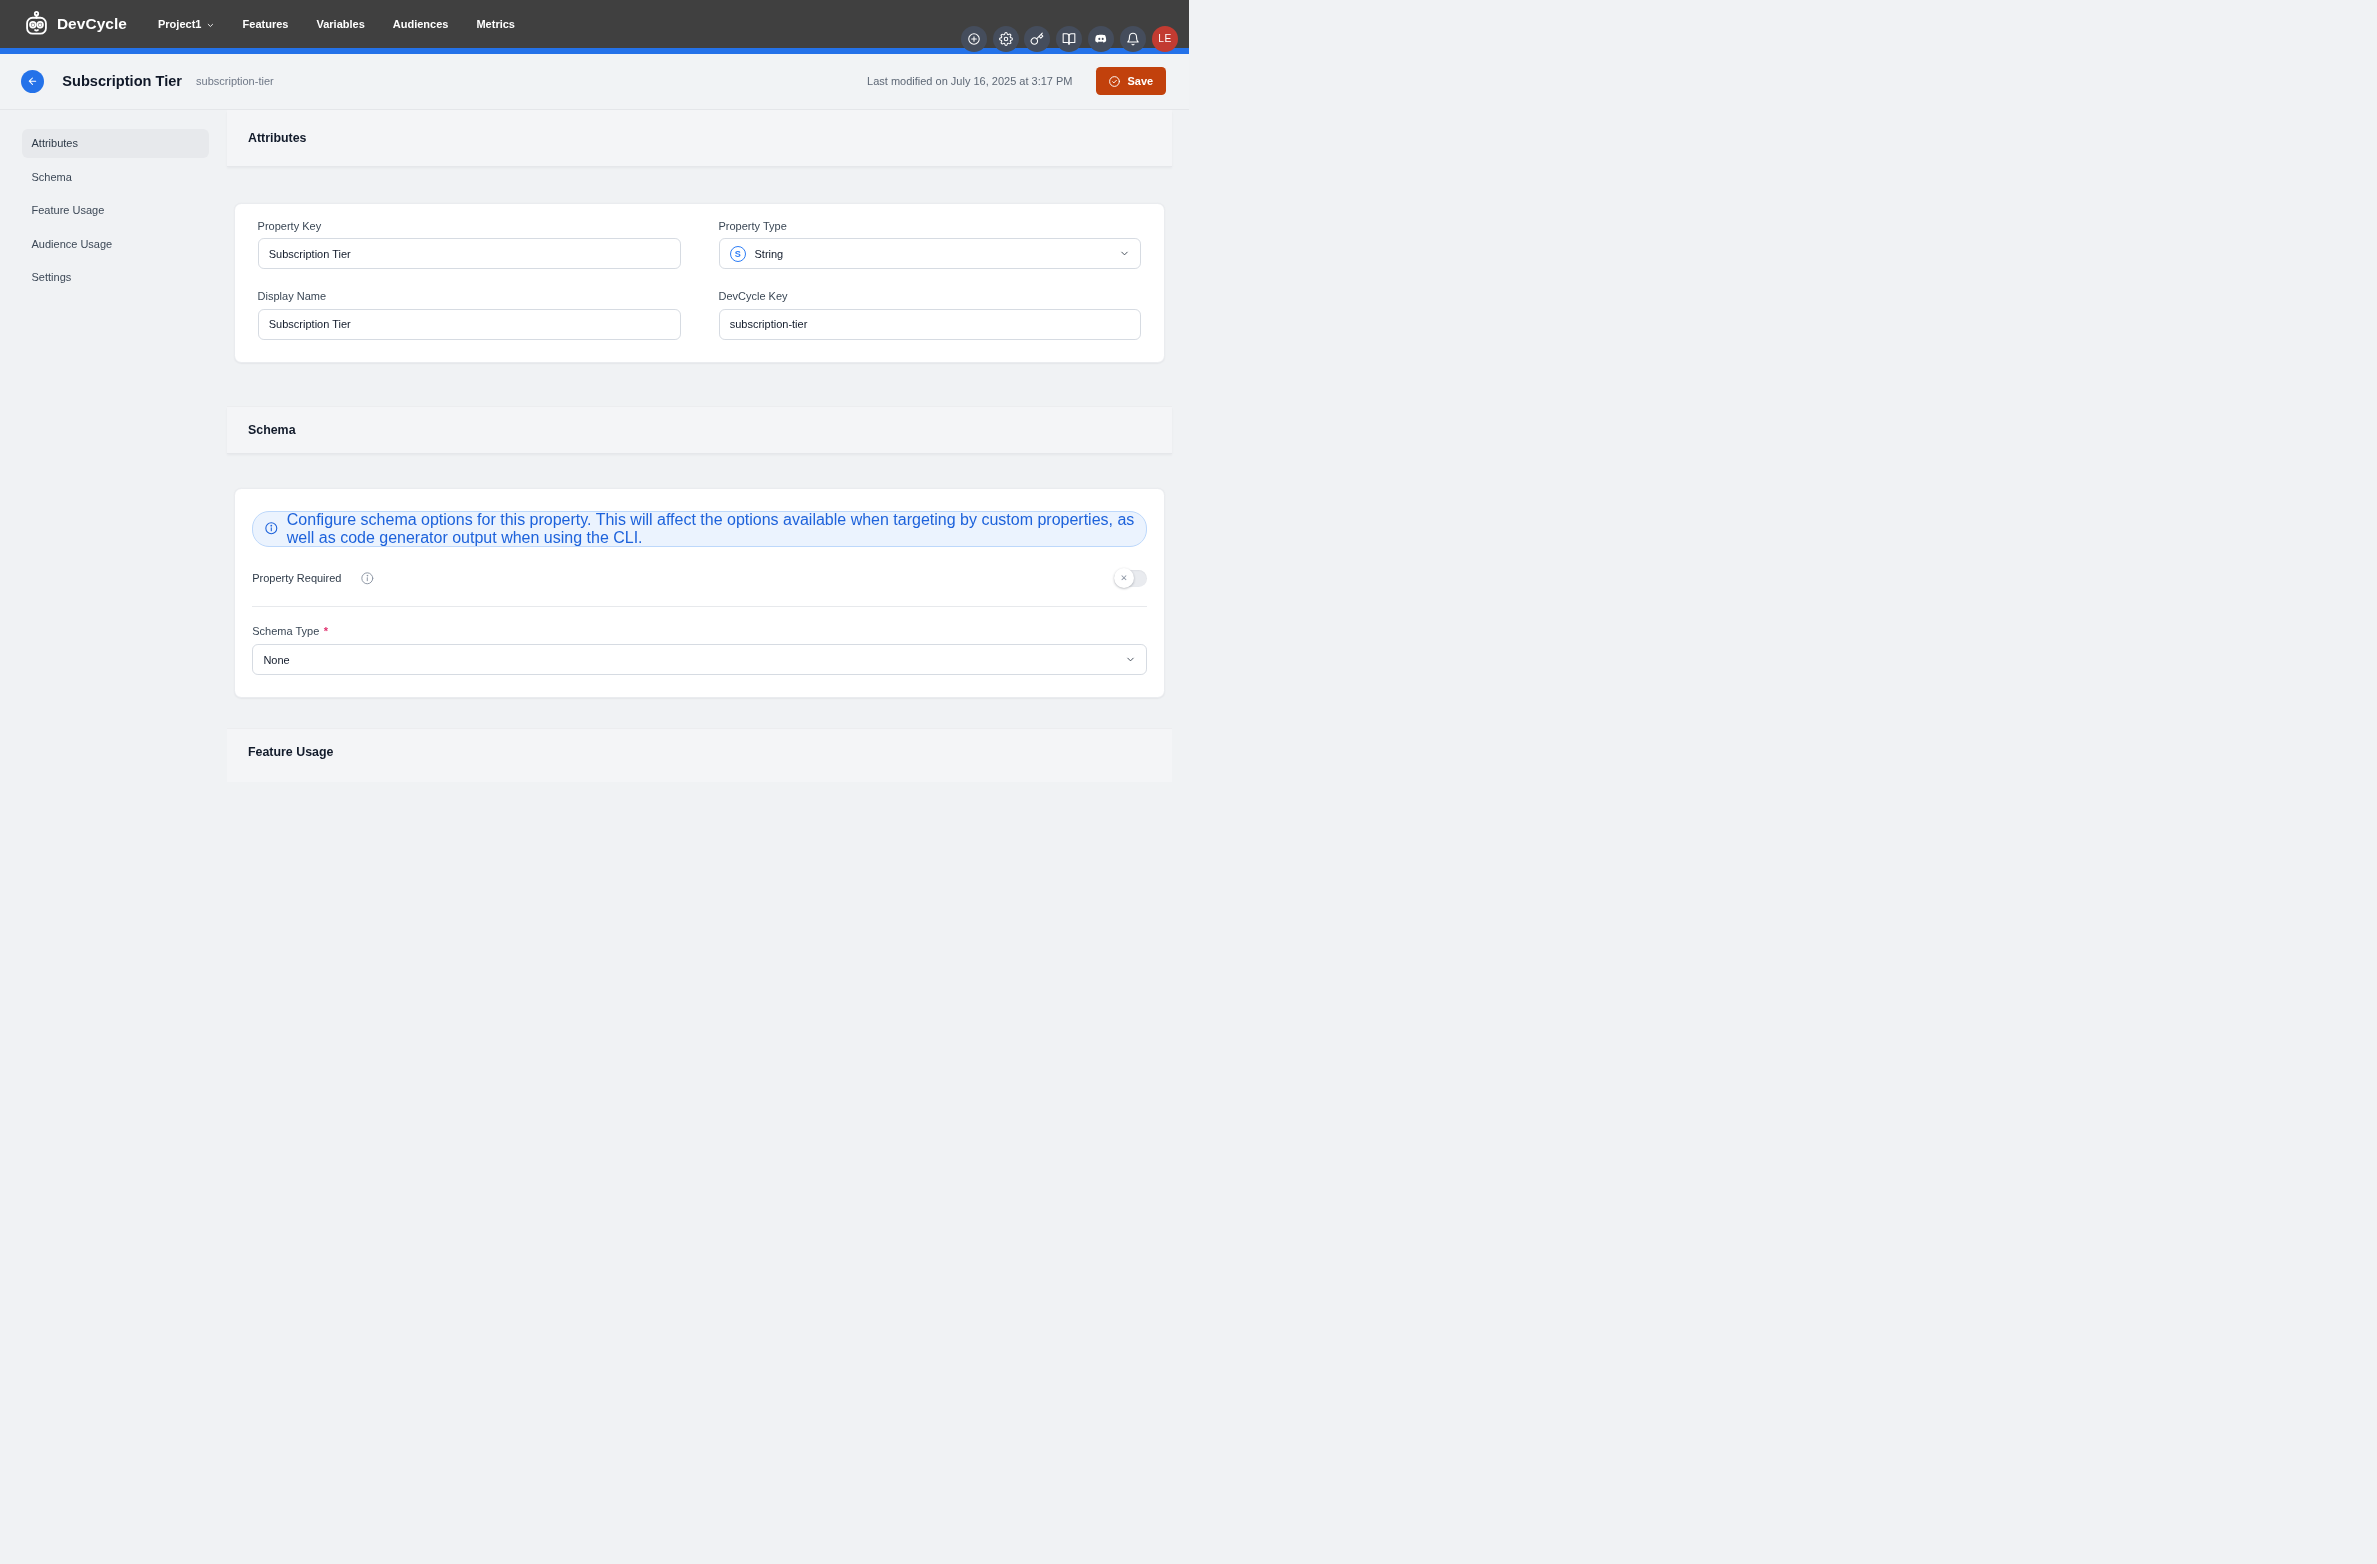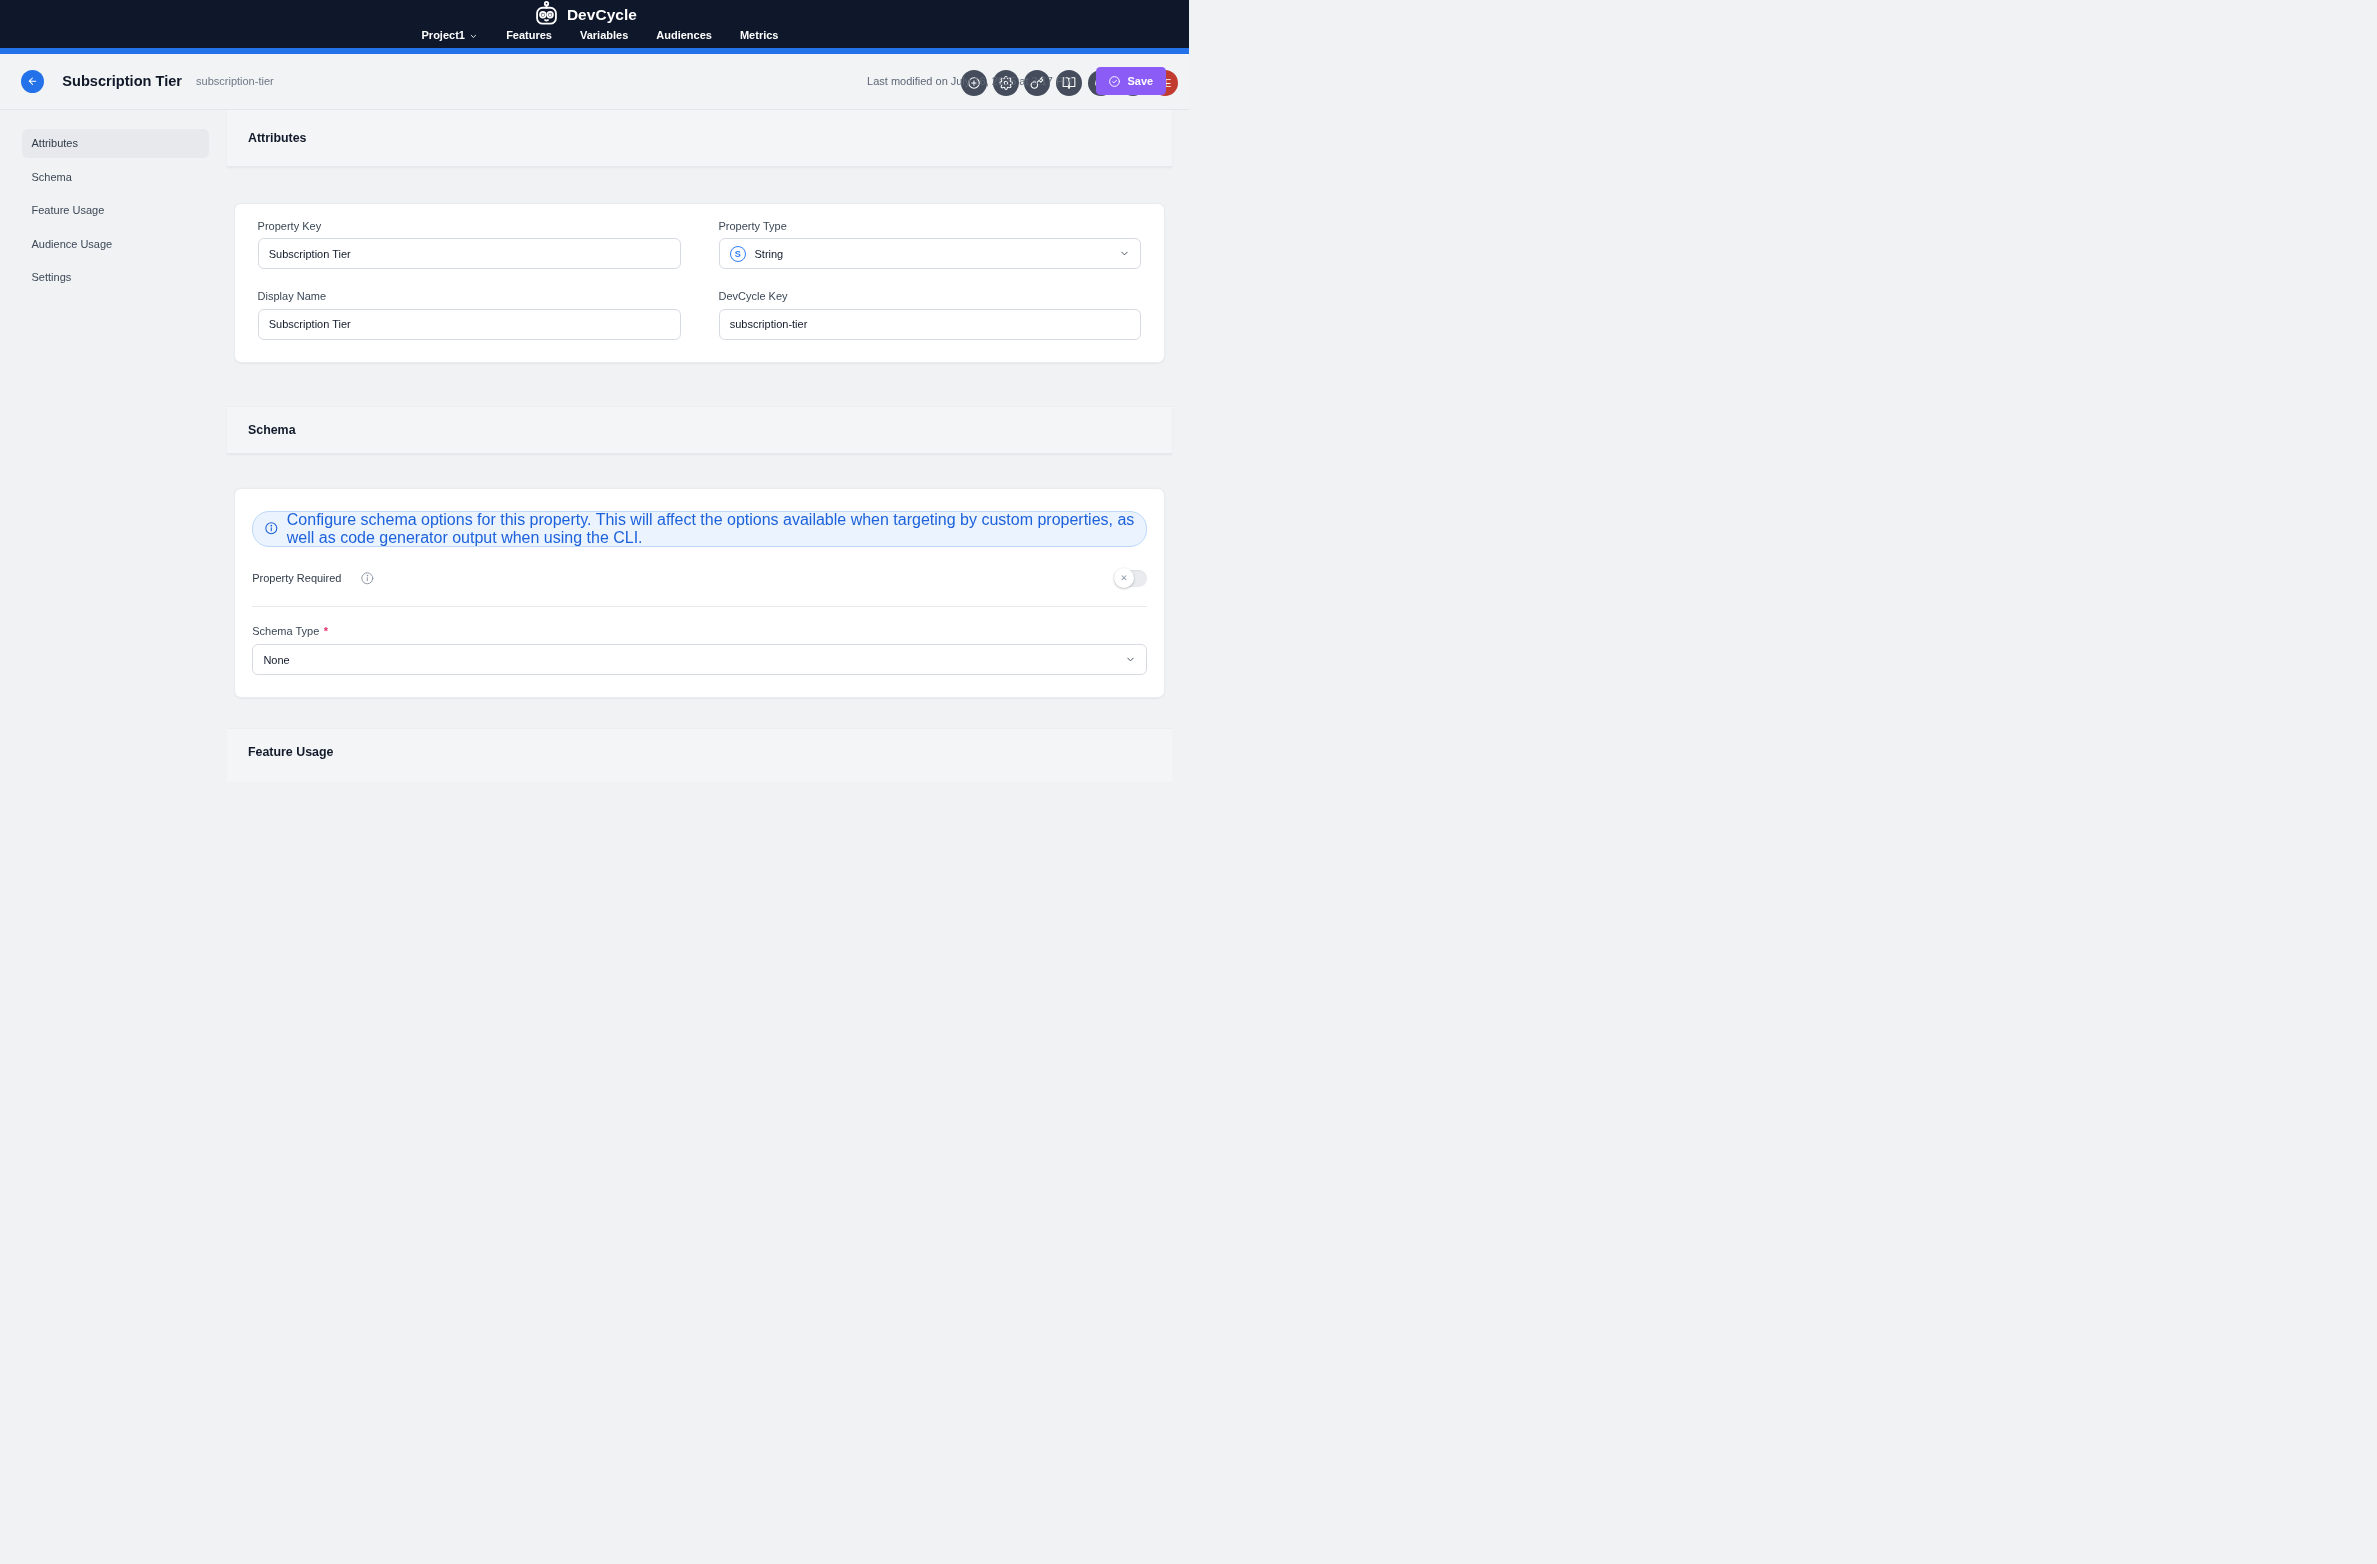--- a/index.html
+++ b/index.html
@@ -4,21 +4,21 @@
 <style>
   * { box-sizing: border-box; }
   html,body { margin:0; padding:0; overflow:hidden; }
   body {
     width:1189px; height:782px;
     font-family:"Liberation Sans","DejaVu Sans",sans-serif;
     background:#F0F2F4; color:#121B2B;
   }
 
   
-  .navbar { height:48px; background:#0f172a; display:flex; align-items:center; padding:0 11px 0 22px;flex-direction:column; }
+  .navbar { height:48px; background:#404040; display:flex; align-items:center; padding:0 11px 0 22px; }
   .brand { display:flex; align-items:center; gap:5.9px; margin-right:31px; }
   .brand svg { width:29px; height:29px; }
   .brand-name { color:#FFFFFF; font-size:15.4px; font-weight:700; letter-spacing:0.1px; }
   .nav-links { display:flex; align-items:center; gap:28px; }
   .nav-link { color:#FFFFFF; font-size:11px; font-weight:600; display:flex; align-items:flex-end; gap:4.4px; cursor:pointer; white-space:nowrap; }
   .nav-link svg { width:8.8px; height:8.8px; stroke:#FFFFFF; stroke-width:2.4; fill:none; stroke-linecap:round; stroke-linejoin:round; }
   .nav-right { margin-left:auto; display:flex; align-items:center; gap:5.9px;margin-top:29px; }
   .icon-btn { width:26px; height:26px; border-radius:50%; background:#454D5C; display:flex; align-items:center; justify-content:center; cursor:pointer; }
   .icon-btn svg { width:14px; height:14px; stroke:#FFFFFF; fill:none; stroke-width:1.8; stroke-linecap:round; stroke-linejoin:round; }
   .avatar { width:26px; height:26px; border-radius:50%; background:#C23B31; color:#FFFFFF; display:flex; align-items:center; justify-content:center; font-size:10.2px; font-weight:500; letter-spacing:0.4px; cursor:pointer; }
@@ -26,21 +26,21 @@
   .accent { height:5.9px; background:#2472E9; }
 
   
   .page-header { height:56px; background:#F1F3F5; border-bottom:0.7px solid #E4E6E9; display:flex; align-items:center; padding:0 23.4px 0 21px; }
   .back-btn { width:23px; height:23px; border-radius:50%; background:#2472E9; border:none; display:flex; align-items:center; justify-content:center; margin-right:18.3px; cursor:pointer; flex-shrink:0; }
   .back-btn svg { width:12.4px; height:12.4px; stroke:#FFFFFF; stroke-width:2.2; fill:none; stroke-linecap:round; stroke-linejoin:round; }
   .page-title { font-size:14.6px; font-weight:700; color:#101828; }
   .page-key { font-size:11px; color:#6F7887; margin-left:14px; }
   .header-right { margin-left:auto; display:flex; align-items:center; gap:23px; }
   .last-modified { font-size:11px; color:#5E6876; }
-  .save-btn { height:28px; background:#8b5cf6; border:none; border-radius:4.4px; color:#FFFFFF; font-size:11px; font-weight:600; display:flex; align-items:center; gap:6.6px; padding:0 12.4px; font-family:inherit; cursor:pointer; }
+  .save-btn { height:28px; background:#c2410c; border:none; border-radius:4.4px; color:#FFFFFF; font-size:11px; font-weight:600; display:flex; align-items:center; gap:6.6px; padding:0 12.4px; font-family:inherit; cursor:pointer; }
   .save-btn svg { width:13px; height:13px; stroke:#FFFFFF; stroke-width:1.8; fill:none; stroke-linecap:round; stroke-linejoin:round; }
 
   
   .body-wrap { display:flex; height:672px; }
   .sidebar { width:227px; padding:19px 17.6px 0 22px; flex-shrink:0; }
   .side-item { height:29px; border-radius:5.9px; display:flex; align-items:center; padding:0 9.5px; font-size:11px; color:#3C4856; margin-bottom:4.4px; cursor:pointer; }
   .side-item.active { background:#E7E9EC; color:#2E3A48; }
 
   .main { flex:1; display:flex; flex-direction:column; margin-right:17px; min-width:0; }
   .band { background:#F4F5F7; border-bottom:0.7px solid #E5E7EA; box-shadow:0 1.5px 2.2px rgba(17,24,39,.045); padding:0 21px; display:flex; align-items:center; flex-shrink:0; }

